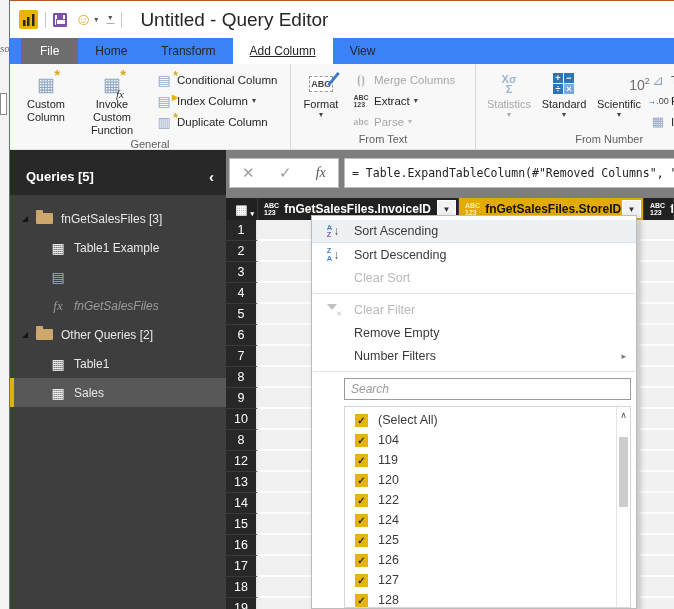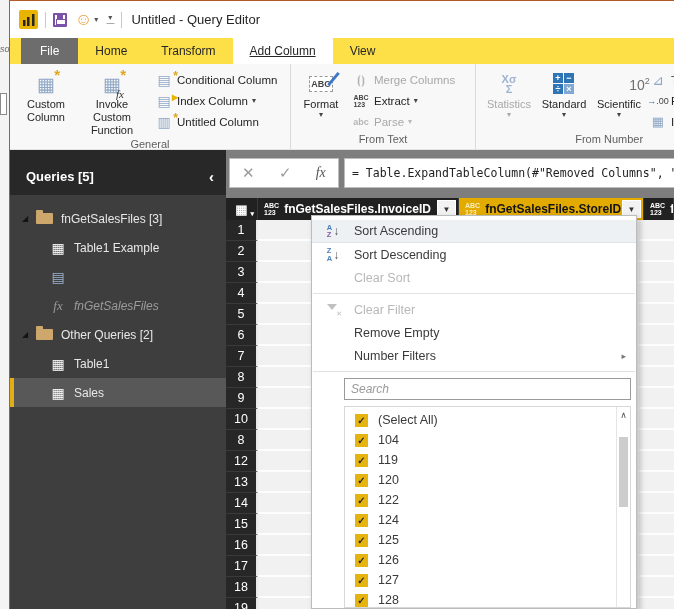--- a/index.html
+++ b/index.html
@@ -26,24 +26,24 @@
       linear-gradient(#252525,#252525) 4.5px bottom / 2.5px 9px no-repeat,
       linear-gradient(#252525,#252525) 9px  bottom / 2.5px 12px no-repeat; }
   .tb-sep { width:1px; height:16px; background:#c9c9c9; margin:0 7px; }
   .floppy { width:14px; height:14px; border:2px solid #7c52a8; border-radius:1px; position:relative; background:#fff; }
   .floppy::before { content:""; position:absolute; left:2px; top:-1px; width:6px; height:5px; background:#7c52a8; }
   .floppy::after { content:""; position:absolute; left:1px; bottom:0; width:8px; height:4px; border:1px solid #7c52a8; }
   .smiley { font-size:17px; color:#e8a33d; line-height:17px; margin-left:8px; }
   .caret-sm { font-size:8px; color:#555; margin-left:2px; }
   .qat-custom { display:inline-flex; flex-direction:column; align-items:center; margin-left:8px; line-height:5px; }
   .qat-custom i { font-style:normal; font-size:8px; color:#555; }
-  .title-text { font-size:13px; color:#262626; margin-left:2px; }
-
-  
-  .tabbar { height:26px; background:#fde047; display:flex; align-items:flex-end; padding-left:11px; flex:0 0 auto; }
+  .title-text { font-size:19px; color:#262626; margin-left:11px; }
+
+  
+  .tabbar { height:26px; background:#3b82f6; display:flex; align-items:flex-end; padding-left:11px; flex:0 0 auto; }
   .tab { height:26px; display:flex; align-items:center; padding:0 17px; font-size:12px; color:#262626; cursor:default; }
   .tab.file { background:#6d6d6d; color:#fff; padding:0 19px; }
   .tab.active { background:#ffffff;text-decoration:underline; }
 
   
   .ribbon { height:86px; background:#f8f8f8; display:flex; flex:0 0 auto; overflow:hidden; border-bottom:1px solid #e3e3e3; }
   .rgroup { display:flex; flex-direction:column; border-right:1px solid #d9d9d9; flex:0 0 auto; }
   .rg-body { flex:1; display:flex; align-items:flex-start; padding:4px 4px 0 6px; }
   .rg-label { height:17px; text-align:center; font-size:11px; color:#5f5f5f; line-height:15px; flex:0 0 auto; }
   .bigbtn { display:flex; flex-direction:column; align-items:center; width:58px; margin:0 1px; padding-top:2px; }
@@ -232,21 +232,21 @@
                   <span class="spark sm" style="color:#e9b400">▸</span>
                 </span>
               <span>Index Column</span>
               <span class="sb-caret">▾</span>
             </div>
             <div class="smallbtn">
               <span class="sb-ic" style="position:relative">
                   <span class="glyph-table sm">▥</span>
                   <span class="spark sm">*</span>
                 </span>
-              <span>Untitled Column</span>
+              <span>Duplicate Column</span>
             </div>
           </div>
         </div>
         <div class="rg-label">General</div>
       </div>
 
       <div class="rgroup" style="width:185px">
         <div class="rg-body">
           <div class="bigbtn" style="width:46px">
             <span class="bb-ic">

